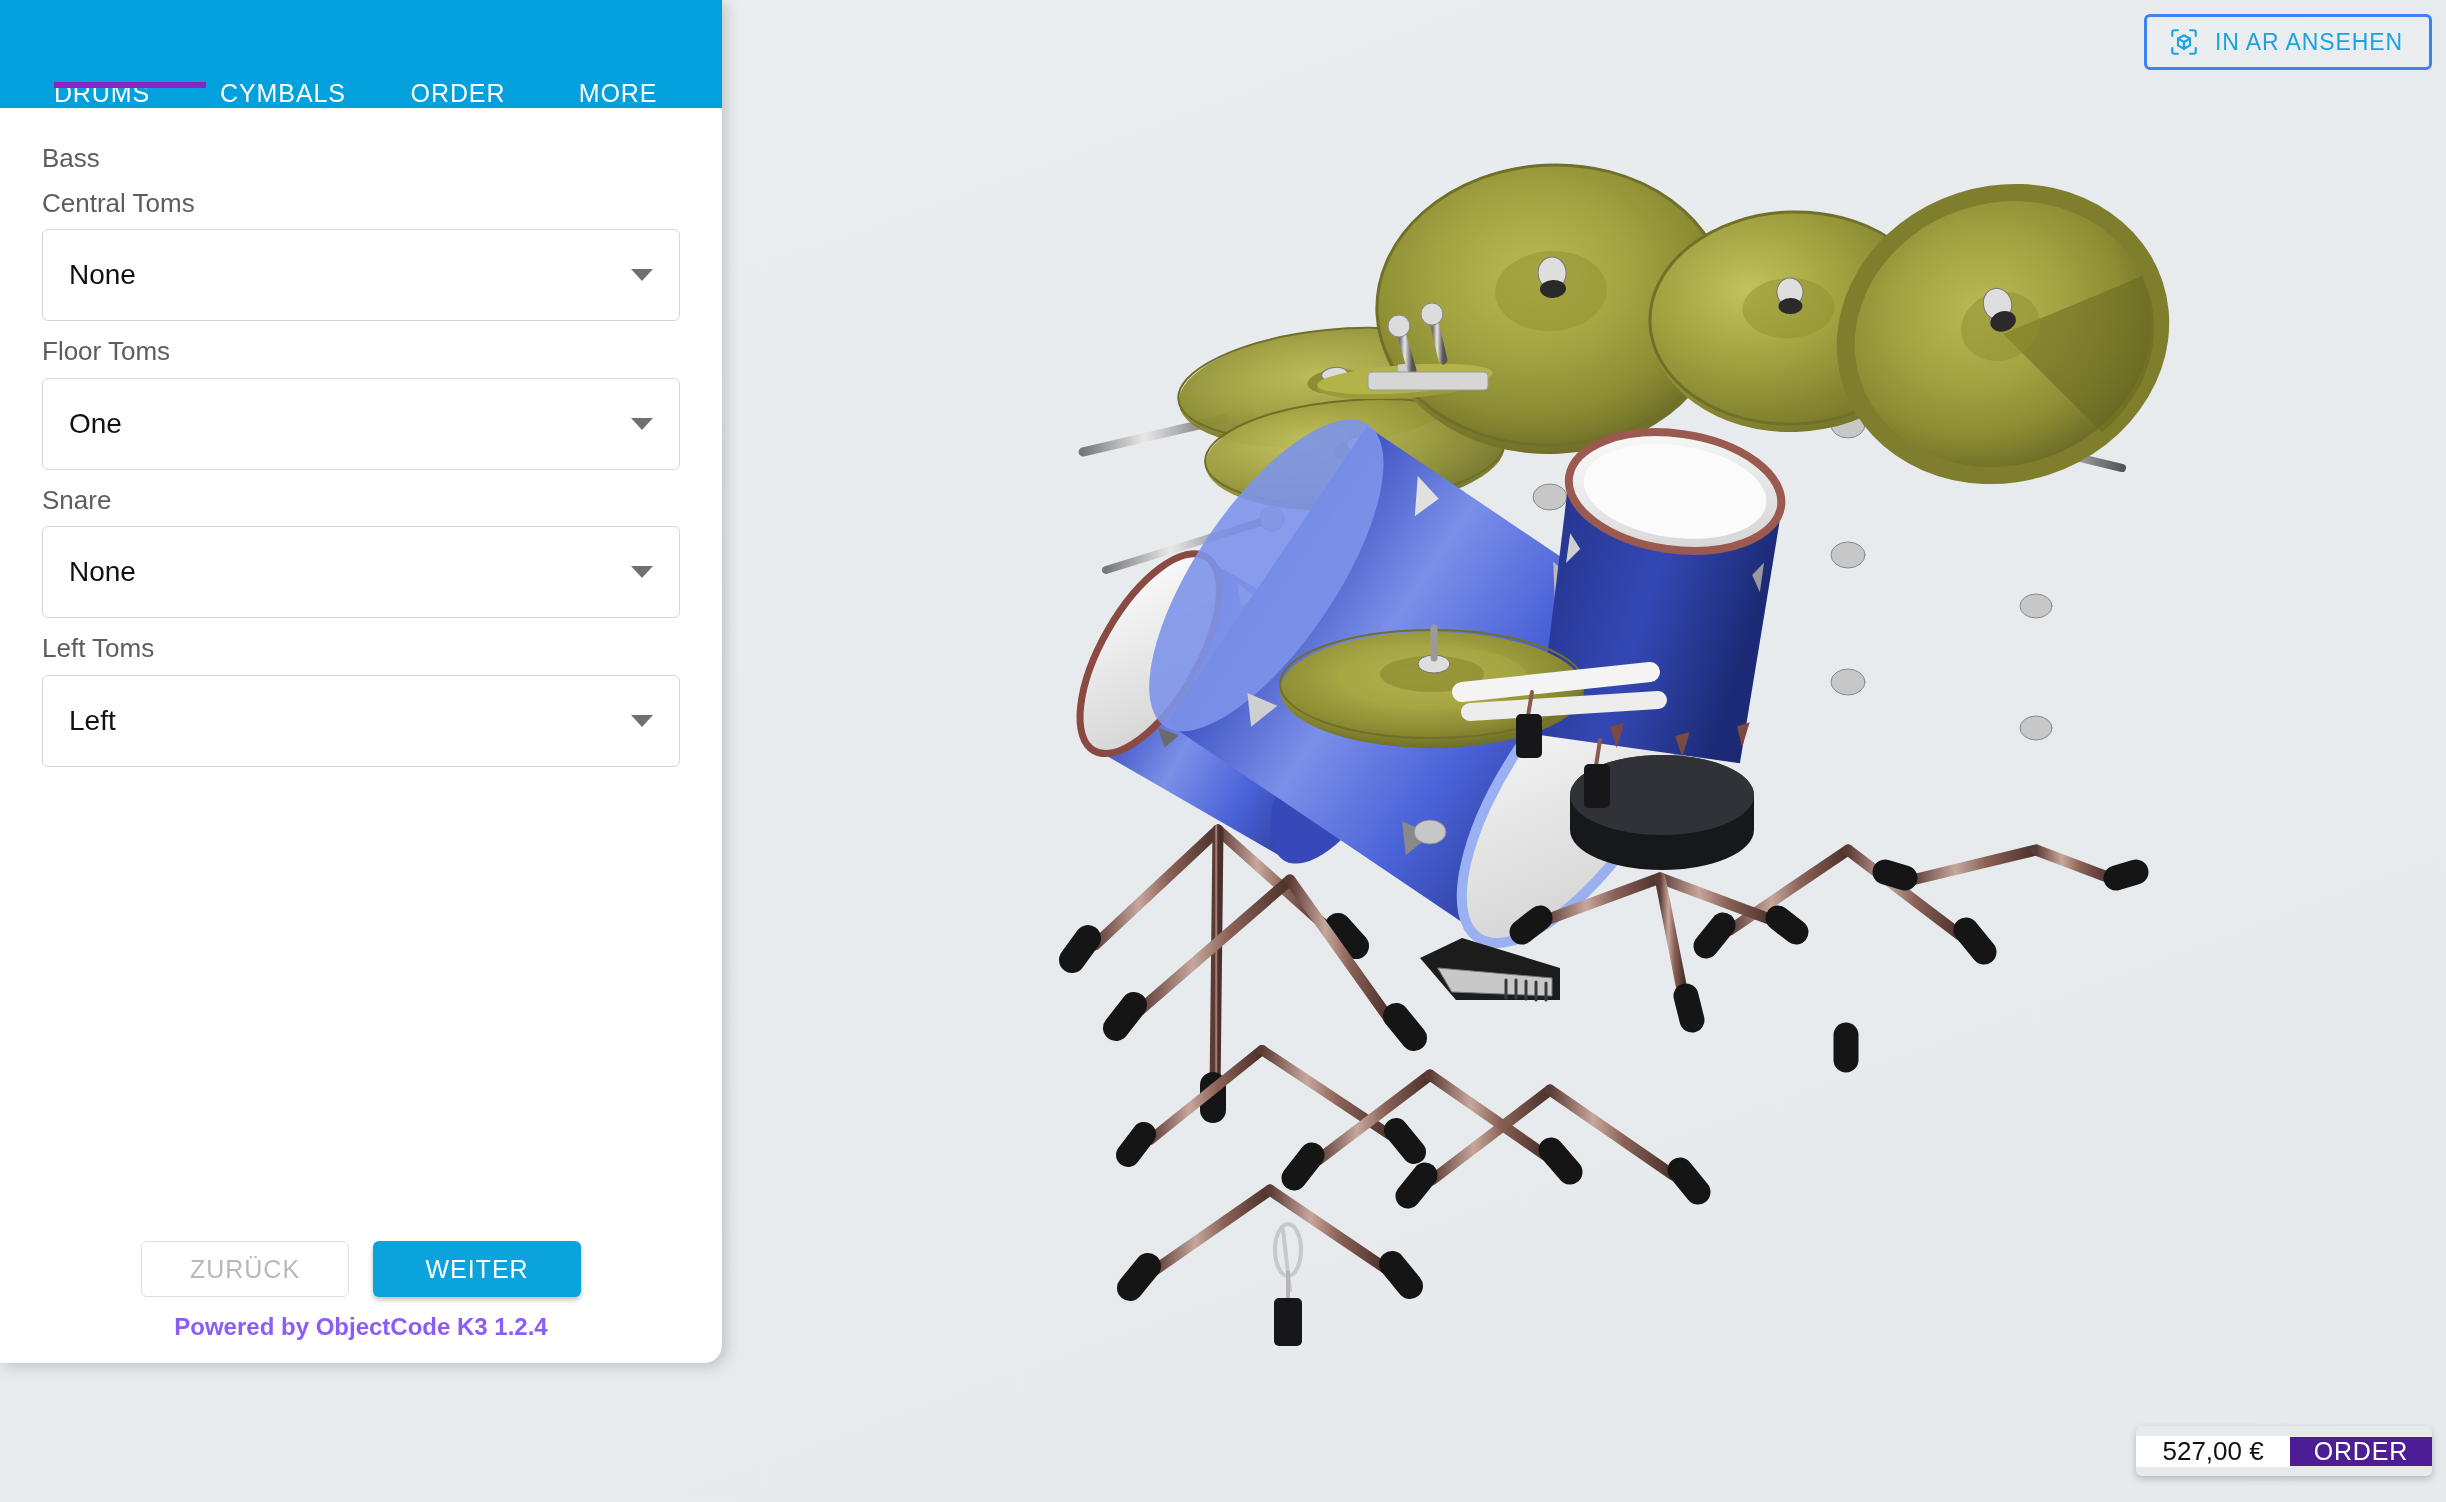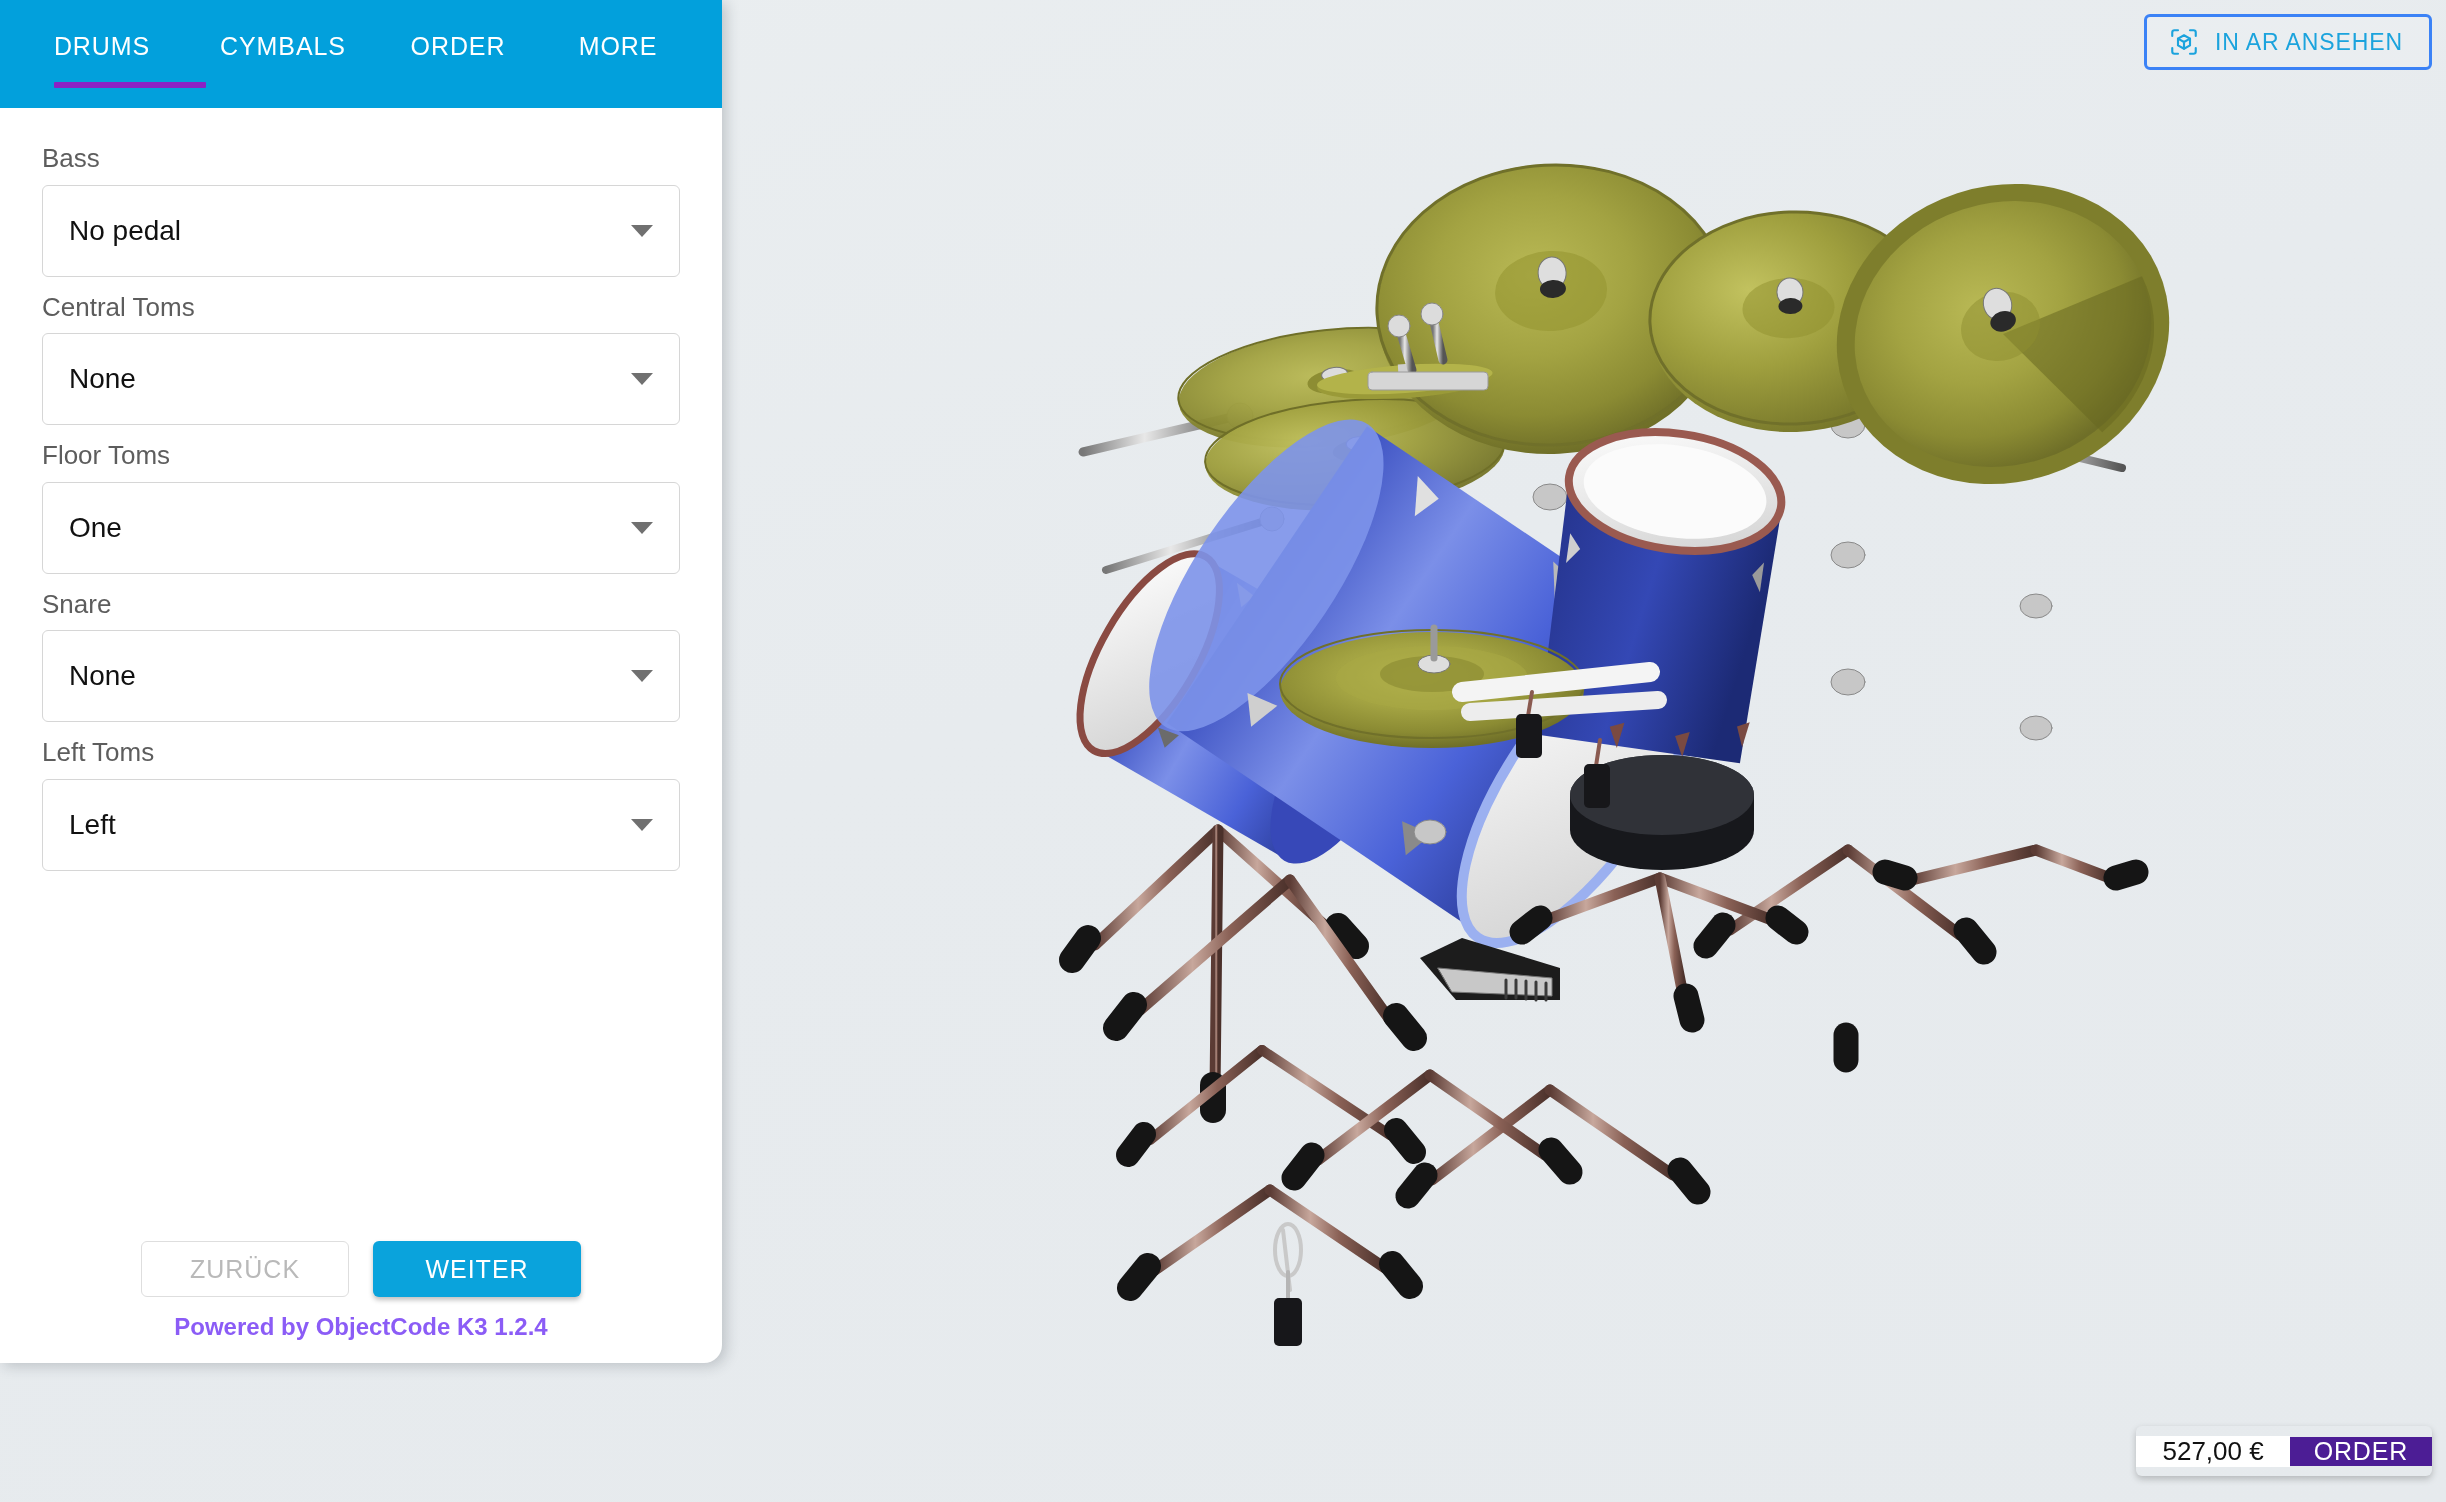--- a/index.html
+++ b/index.html
@@ -42,21 +42,21 @@
     background: #ffffff;
     border-bottom-right-radius: 18px;
     box-shadow: 4px 3px 14px rgba(40,50,60,0.22);
     display: flex; flex-direction: column;
     overflow: hidden;
   }
 
   #tabbar {
     height: 108px; flex: 0 0 108px;
     background: #02a0dc;
-    display: flex; align-items: flex-start;
+    display: flex; align-items: flex-end;
     padding-top: 26px;
     position: relative;
   }
   .tab {
     position: relative;
     color: #ffffff;
     font-size: 25px;
     letter-spacing: 0.9px;
     padding: 6px 0 0 0;
     cursor: pointer;
@@ -470,24 +470,20 @@
       <button class="tab t1">CYMBALS</button>
       <button class="tab t2">ORDER</button>
       <button class="tab t3">MORE</button>
       <div class="tab-underline"></div>
     </nav>
 
     <div id="panel-body">
 
       <div class="field">
         <div class="field-label">Bass</div>
-        <div class="select">
-          <span class="select-value">No pedal</span>
-          <span class="select-caret"></span>
-        </div>
       </div>
 
       <div class="field">
         <div class="field-label">Central Toms</div>
         <div class="select">
           <span class="select-value">None</span>
           <span class="select-caret"></span>
         </div>
       </div>
 

